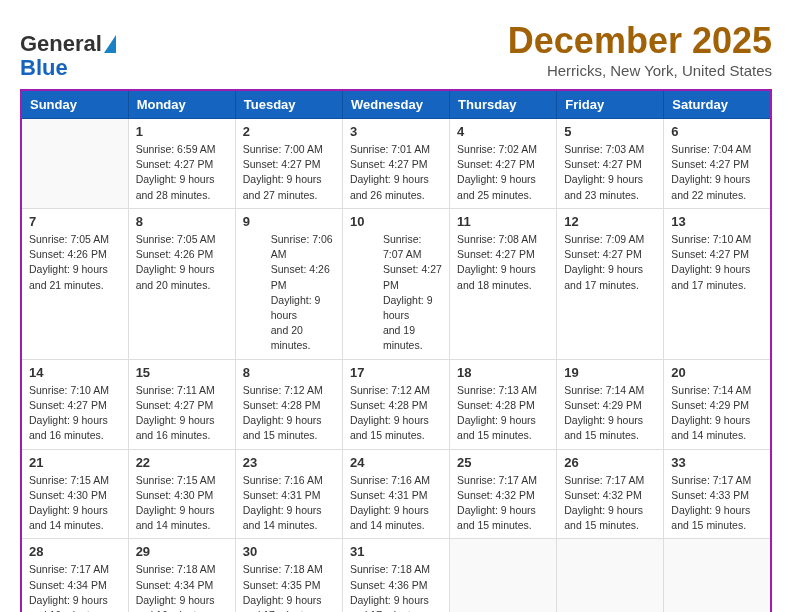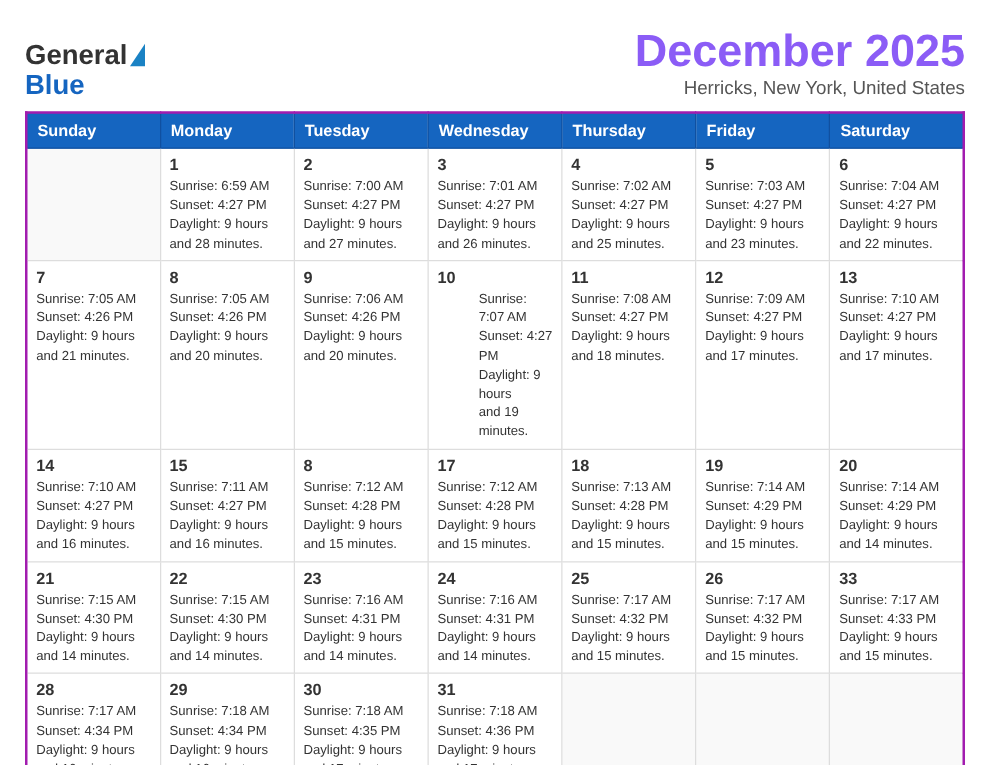--- a/index.html
+++ b/index.html
@@ -33,21 +33,21 @@
     .logo-row {
       display: flex;
       align-items: center;
     }
     .title-area {
       text-align: right;
     }
     .month-title {
       font-size: 36px;
       font-weight: bold;
-      color: #8b5cf6;
+      color: #a16207;
     }
     .subtitle {
       font-size: 15px;
       color: #555;
     }
     .calendar {
       width: 100%;
       border-collapse: collapse;
       border: 2px solid #a21caf;
     }
@@ -173,21 +173,21 @@
         </td>
         <td>
           <span class="day-number">8</span>
           <div class="day-info" style="white-space: pre-line;">Sunrise: 7:05 AM
 Sunset: 4:26 PM
 Daylight: 9 hours
 and 20 minutes.</div>
         </td>
         <td>
           <span class="day-number">9</span>
-          <div class="day-info" style="white-space: pre-line;">Sunrise: 7:06 AM
+          <div class="day-info" style="white-space: pre-line; margin-left: 28px;">Sunrise: 7:06 AM
 Sunset: 4:26 PM
 Daylight: 9 hours
 and 20 minutes.</div>
         </td>
         <td>
           <span class="day-number">10</span>
           <div class="day-info" style="white-space: pre-line; margin-left: 33px;">Sunrise: 7:07 AM
 Sunset: 4:27 PM
 Daylight: 9 hours
 and 19 minutes.</div>

